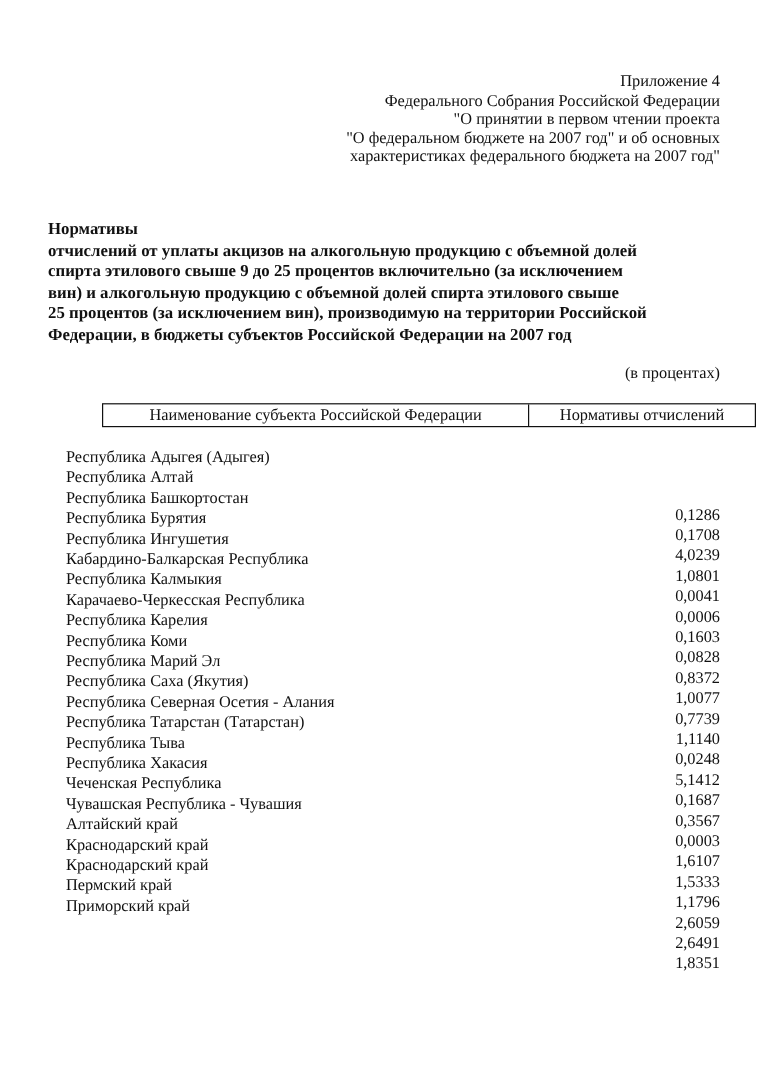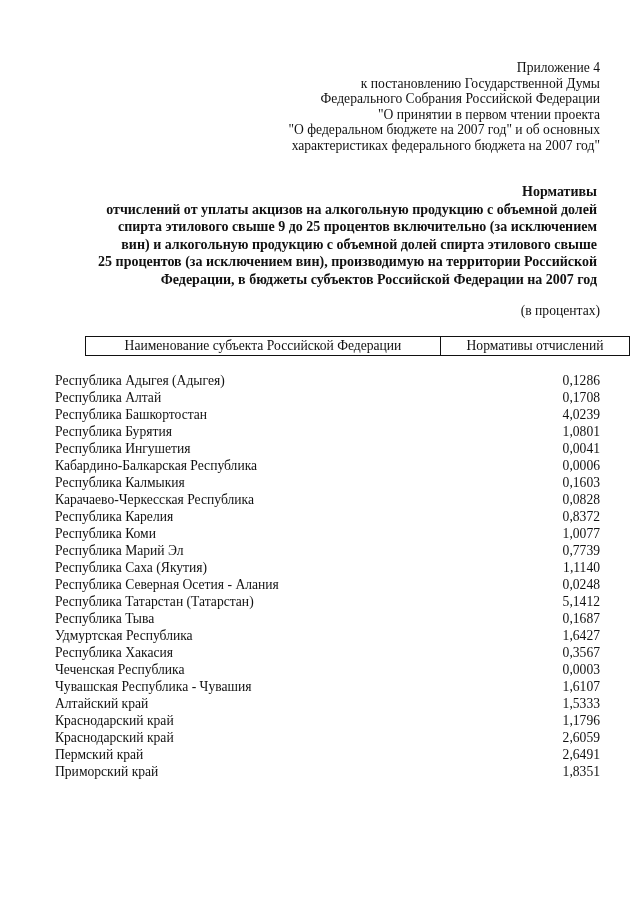--- a/index.html
+++ b/index.html
@@ -24,24 +24,24 @@
       position: absolute;
       right: 40px;
       top: 60px;
       text-align: right;
       font-size: 13.6px;
       line-height: 15.6px;
     }
     .appendix div { white-space: nowrap; }
     .title-block {
       position: absolute;
-      left: 27px;
+      left: 40px;
       width: 570px;
       top: 183px;
-      text-align: right;
+      text-align: left;
       font-weight: bold;
       font-size: 14px;
       line-height: 17.6px;
     }
     .title-block div { white-space: nowrap; }
     .units {
       position: absolute;
       right: 40px;
       top: 303px;
       font-size: 13.6px;
@@ -81,30 +81,30 @@
     .row {
       display: flex;
       justify-content: space-between;
       height: 17px;
       line-height: 17px;
       white-space: nowrap;
     }
     .row .val {
       text-align: right;
       padding-right: 0px;
+      margin-top: 48px;
     }
   </style>
 </head>
 <body>
 
 <div class="page">
 
   <div class="appendix">
     <div>Приложение  4</div>
-    <div>к  постановлению  Государственной Думы</div>
     <div>Федерального Собрания Российской Федерации</div>
     <div>"О принятии в первом чтении проекта</div>
     <div>"О федеральном бюджете на 2007 год" и об основных</div>
     <div>характеристиках  федерального бюджета на 2007 год"</div>
   </div>
 
   <div class="title-block">
     <div>Нормативы</div>
     <div>отчислений от уплаты акцизов на алкогольную продукцию с объемной долей</div>
     <div>спирта этилового свыше  9 до 25 процентов включительно (за исключением</div>
@@ -175,24 +175,20 @@
       </div>
     <div class="row">
         <span>Республика Татарстан (Татарстан)</span>
         <span class="val">5,1412</span>
       </div>
     <div class="row">
         <span>Республика  Тыва</span>
         <span class="val">0,1687</span>
       </div>
     <div class="row">
-        <span>Удмуртская  Республика</span>
-        <span class="val">1,6427</span>
-      </div>
-    <div class="row">
         <span>Республика  Хакасия</span>
         <span class="val">0,3567</span>
       </div>
     <div class="row">
         <span>Чеченская Республика</span>
         <span class="val">0,0003</span>
       </div>
     <div class="row">
         <span>Чувашская Республика - Чувашия</span>
         <span class="val">1,6107</span>

